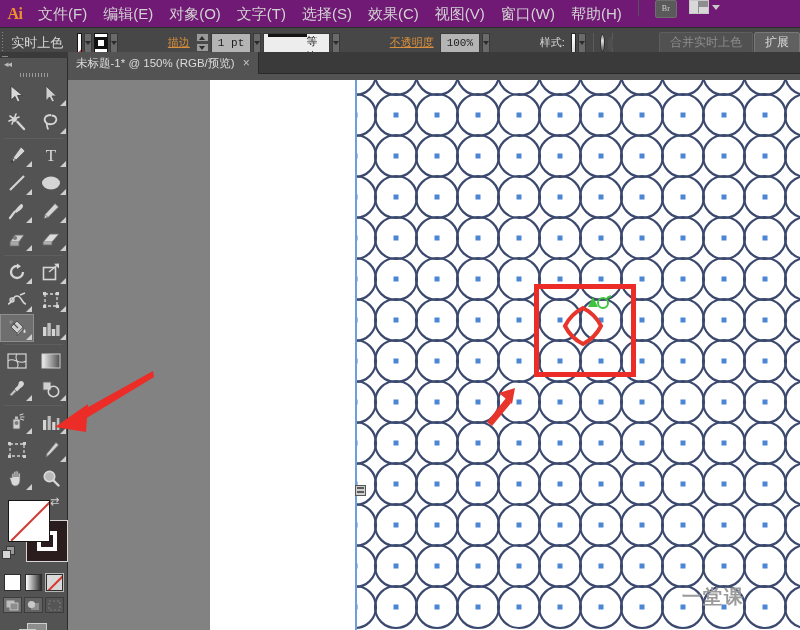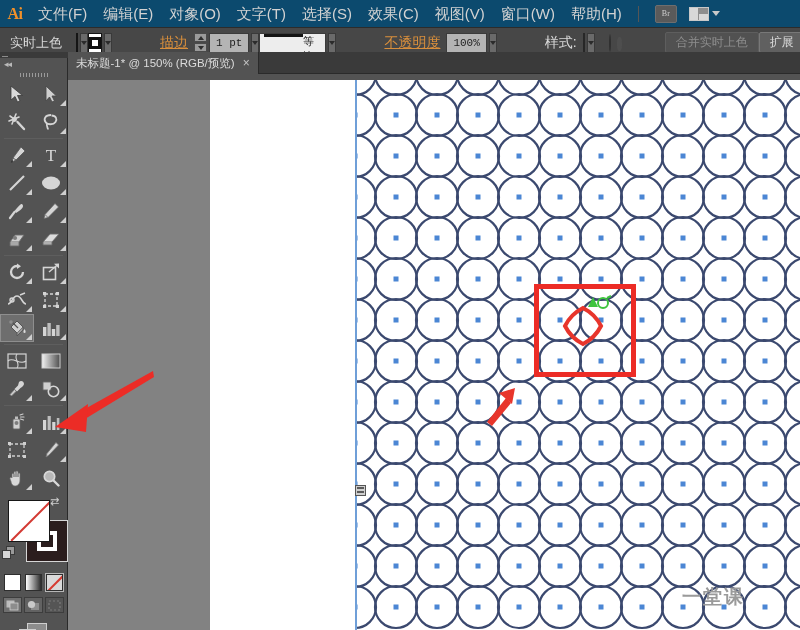--- a/index.html
+++ b/index.html
@@ -7,22 +7,22 @@
     width: 800px; height: 630px;
     background: #535353;
     font-family: "Liberation Sans", "DejaVu Sans", sans-serif;
     overflow: hidden;
   }
   #app { position: relative; width: 800px; height: 630px; }
 
   
   .menubar {
     position: absolute; left: 0; top: 0; width: 800px; height: 28px;
-    background: #0c4a6e;
-    display: flex; align-items: center;
+    background: #701a75;
+    display: flex; align-items: flex-start;
     border-bottom: 1px solid #2c2c2c;
   }
   .ai-logo {
     width: 30px; height: 28px; display: flex; align-items: center;
     justify-content: center; color: #f0902a; font-size: 16px;
     font-weight: bold; font-family: "Liberation Serif", serif;
     letter-spacing: -0.5px;
   }
   .menu-item {
     color: #d2d2d2; font-size: 15px; padding: 0 8px; height: 27px;
@@ -61,21 +61,21 @@
     position: absolute; left: 0; top: 28px; width: 800px; height: 30px;
     background: #474747; display: flex; align-items: center;
     border-bottom: 1px solid #fdba74;
   }
   .grip {
     width: 8px; height: 22px; margin: 0 4px 0 2px;
     background: repeating-linear-gradient(to bottom,
       #8c8c8c 0px, #8c8c8c 1px, #474747 1px, #474747 3px);
   }
   .cb-label {
-    color: #d8d8d8; font-size: 14px; margin-right: 6px; white-space: nowrap; margin-left: 48px;
+    color: #d8d8d8; font-size: 11px; margin-right: 6px; white-space: nowrap; margin-left: 48px;
   }
   .cb-label.orange { color: #d98f3c; text-decoration: underline; }
   .cb-sep { width: 1px; height: 20px; background: #5c5c5c; margin: 0 7px; }
   .swatch-none {
     width: 20px; height: 20px; background: #fff; border: 1px solid #151515;
     position: relative; overflow: hidden;
   }
   .swatch-none::after {
     content: ''; position: absolute; left: -4px; top: 8px; width: 30px;
     height: 2px; background: #e03a3a; transform: rotate(-45deg);

